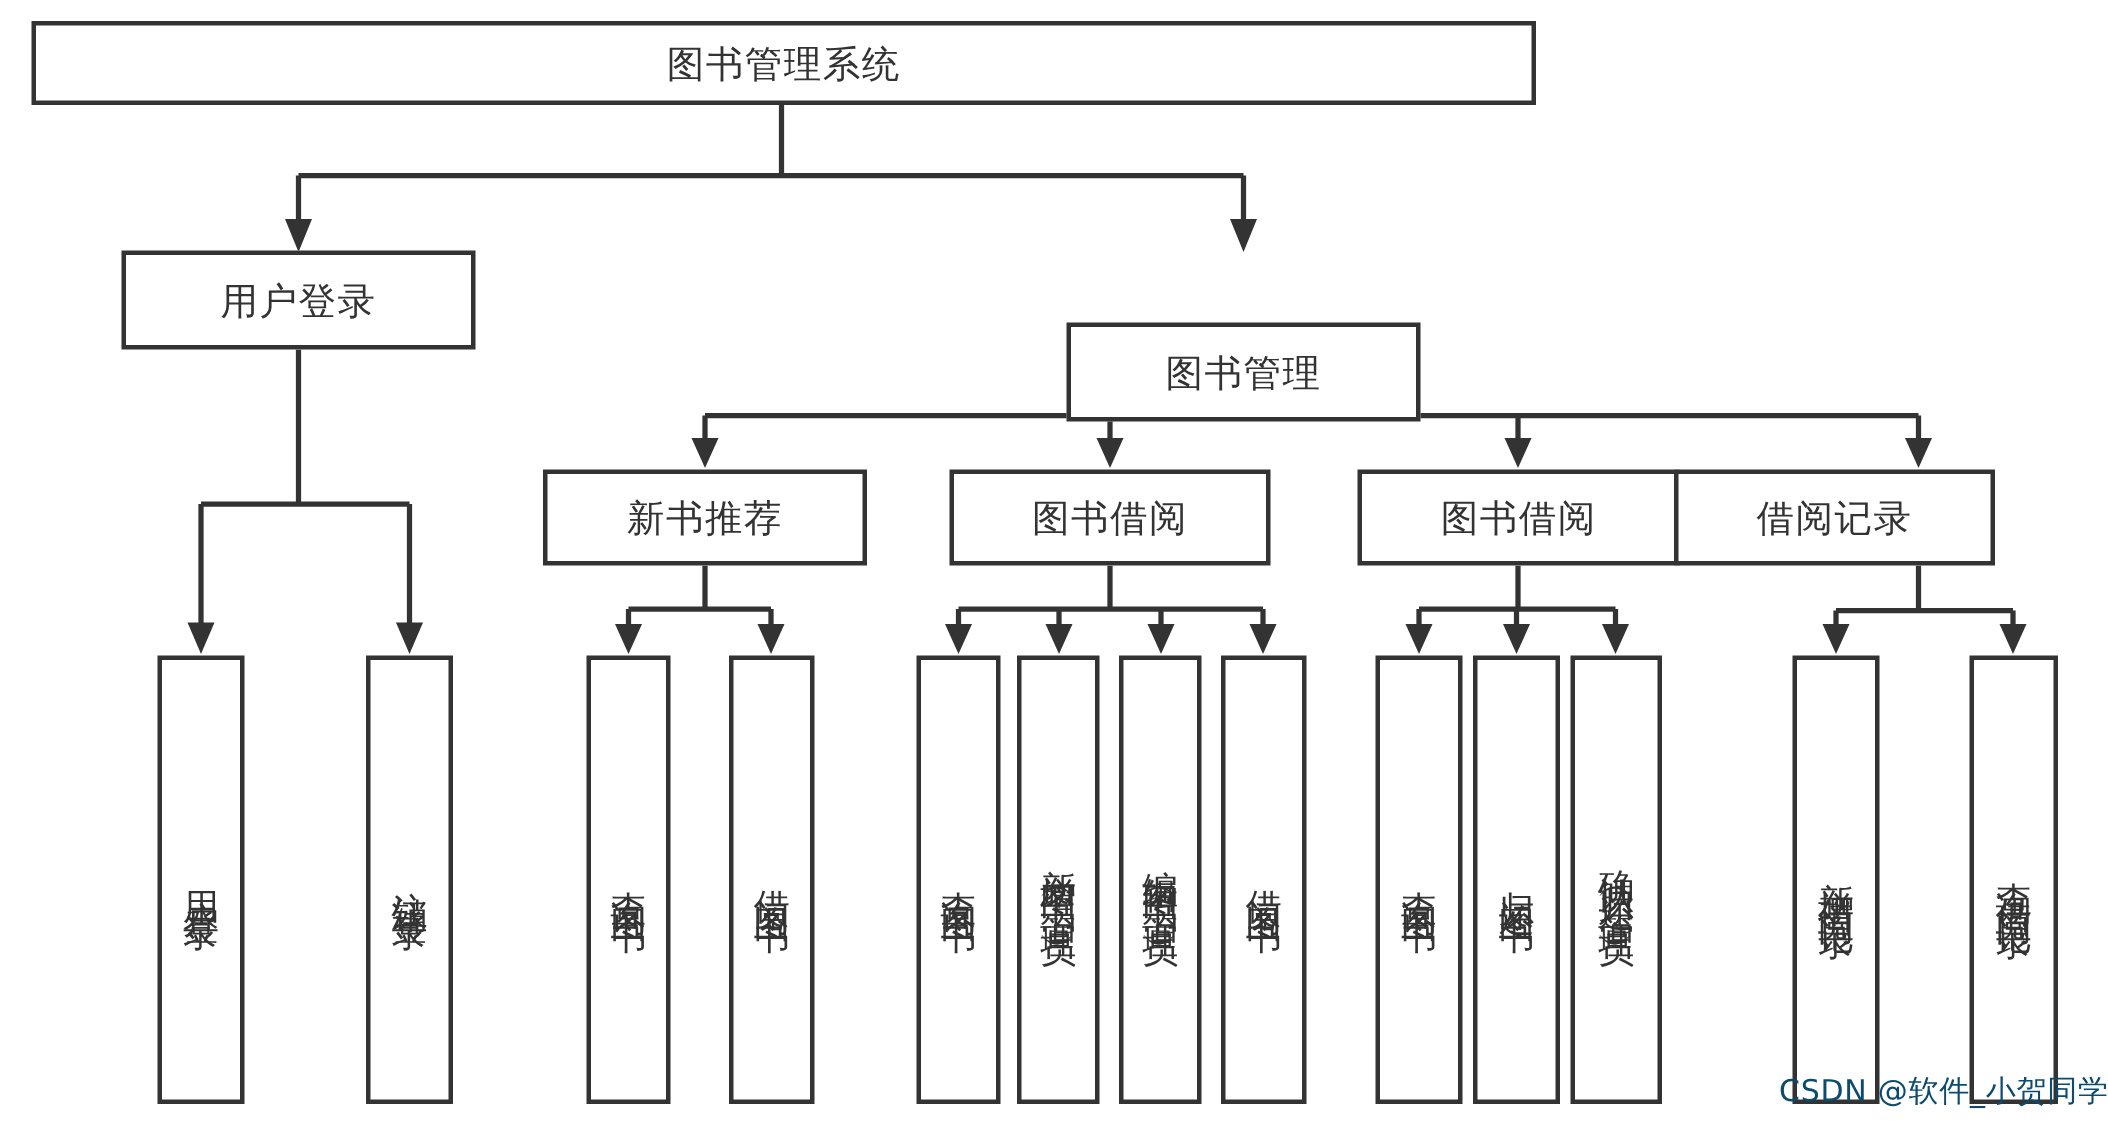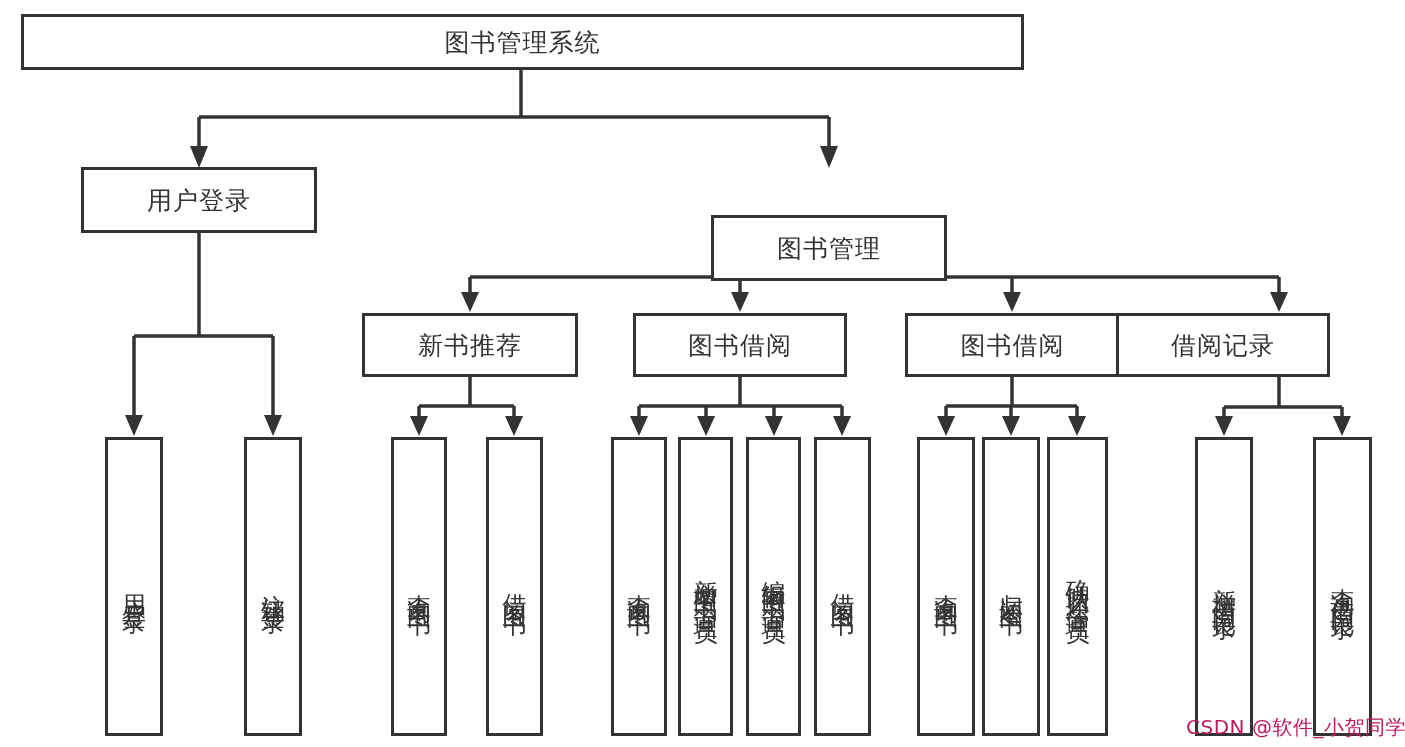--- a/index.html
+++ b/index.html
@@ -54,21 +54,21 @@
     letter-spacing: 6px;
     line-height: 1;
     color: #333333;
     white-space: nowrap;
   }
   .watermark {
     position: absolute;
     left: 1186px;
     top: 714px;
     font-size: 20px;
-    color: #be185d;
+    color: #0c4a6e;
     letter-spacing: 0.5px;
     white-space: nowrap;
   }
   .cline { stroke: #333333; stroke-width: 3.5; fill: none; }
   .ahead { fill: #333333; stroke: none; }
 </style>
 </head>
 <body>
 
 <div id="canvas">

